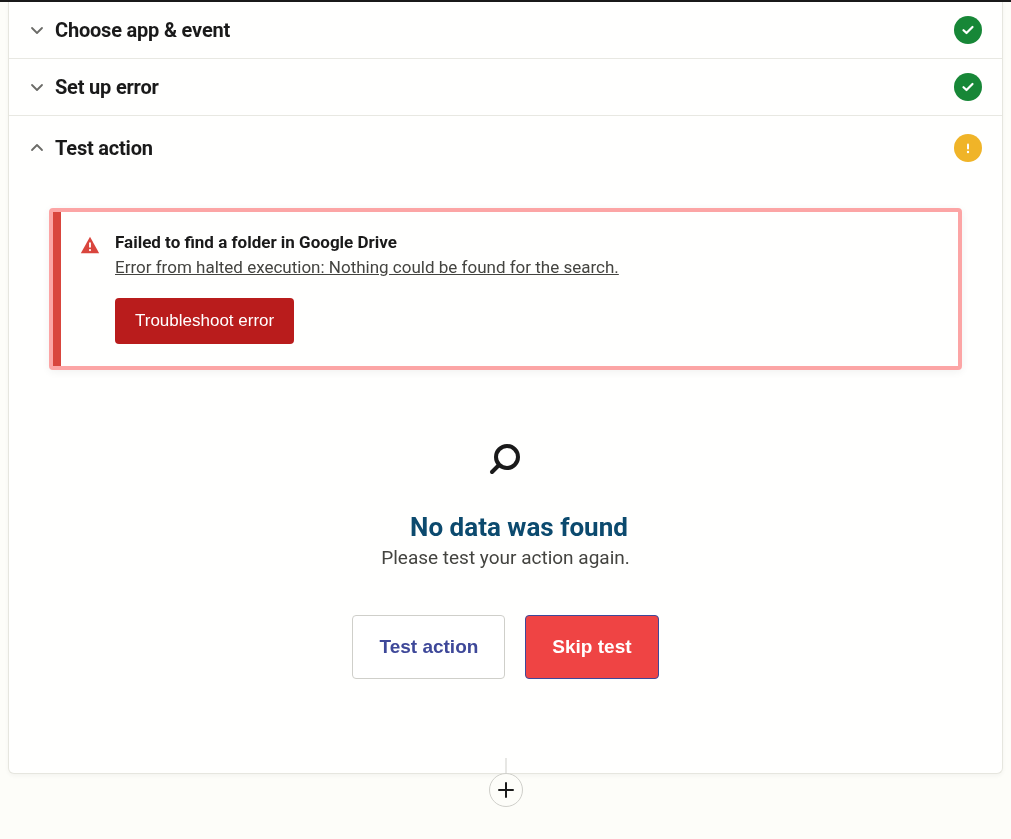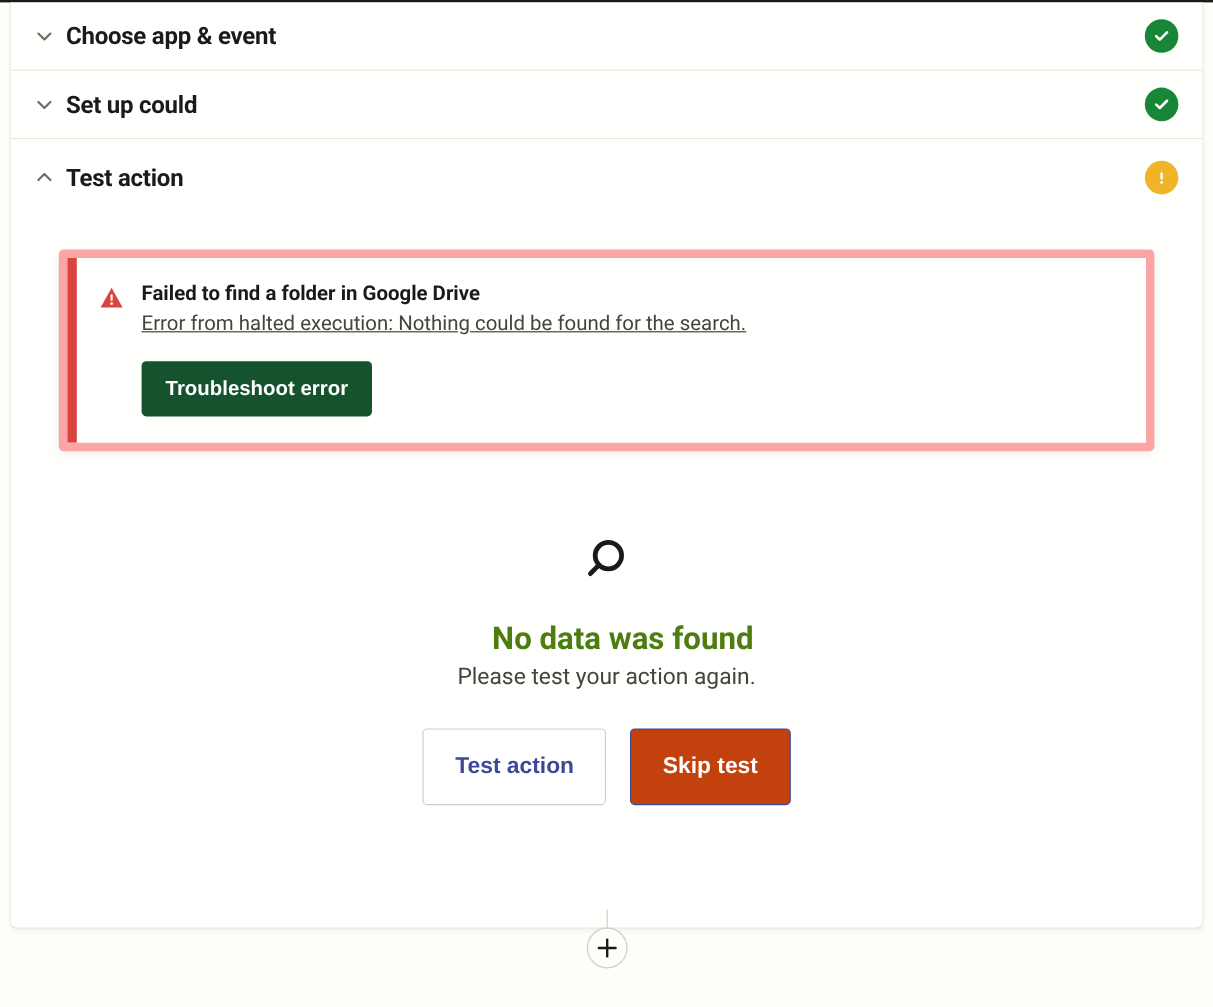--- a/index.html
+++ b/index.html
@@ -65,21 +65,21 @@
       align-items: center;
       justify-content: center;
     }
     .status-badge.success { background: #178737; }
     .status-badge.warning { background: #f0b428; }
     .status-badge svg { width: 16px; height: 16px; }
 
     .error-box {
       margin: 32px 40px 0 40px;
       background: #fffffe;
-      border: 7px solid #fca5a5;
+      border: 4px solid #fca5a5;
       border-radius: 4px;
       box-shadow: 0 2px 8px rgba(0,0,0,0.06);
       display: flex;
       overflow: hidden;
     }
     .error-stripe {
       width: 8px;
       background: #d9453d;
       flex-shrink: 0;
     }
@@ -103,72 +103,72 @@
       color: #1a1a1a;
     }
     .error-message {
       font-size: 17px;
       color: #444440;
       line-height: 1.4;
       text-decoration: underline;
     }
     .troubleshoot-btn {
       margin-top: 14px;
-      background: #14532d;
+      background: #b91c1c;
       color: #fff;
       border: none;
       border-radius: 4px;
       padding: 13px 20px;
       font-size: 17px;
-      font-weight: 700;
+      font-weight: 400;
       cursor: pointer;
       width: fit-content;
     }
 
     .empty-state {
       margin-top: 70px;
       display: flex;
       flex-direction: column;
       align-items: center;
       gap: 0;
     }
     .search-icon-wrap {
       margin-bottom: 28px;
     }
     .empty-title {
       font-size: 26px;
       font-weight: 700;
-      color: #4d7c0f;
+      color: #0c4a6e;
       margin-bottom: 4px;
       margin-left: 27px;
     }
     .empty-subtitle {
       font-size: 19px;
       color: #444440;
-      margin-bottom: 32px;
+      margin-bottom: 46px;
     }
     .action-buttons {
       display: flex;
       gap: 20px;
     }
     .btn {
       padding: 20px 26px;
       font-size: 19px;
       font-weight: 700;
       border-radius: 4px;
       cursor: pointer;
       border: 1px solid transparent;
     }
     .btn-outline {
       background: #fff;
       border: 1px solid #cfcfca;
       color: #3e4899;
     }
     .btn-primary {
-      background: #c2410c;
+      background: #ef4444;
       color: #fff;
       border: 1px solid #3e4899;
     }
 
     .add-node {
       position: absolute;
       left: 50%;
       transform: translateX(-50%);
       bottom: 32px;
       width: 34px;
@@ -218,21 +218,21 @@
   </div>
 
 
   <div class="step-row">
     <div class="step-left">
       <span class="chevron">
         <svg viewBox="0 0 16 16" width="16" height="16">
             <path d="M3 6 L8 11 L13 6" fill="none" stroke="#6b6b67" stroke-width="1.8" stroke-linecap="round" stroke-linejoin="round"></path>
           </svg>
       </span>
-      <span class="step-title">Set up could</span>
+      <span class="step-title">Set up error</span>
     </div>
     <span class="status-badge success">
       <svg viewBox="0 0 16 16">
           <path d="M3.5 8.2 L6.5 11 L12.5 5" fill="none" stroke="#fff" stroke-width="2.2" stroke-linecap="round" stroke-linejoin="round"></path>
         </svg>
     </span>
   </div>
 
   <div class="step-row expanded">
     <div class="step-left">

